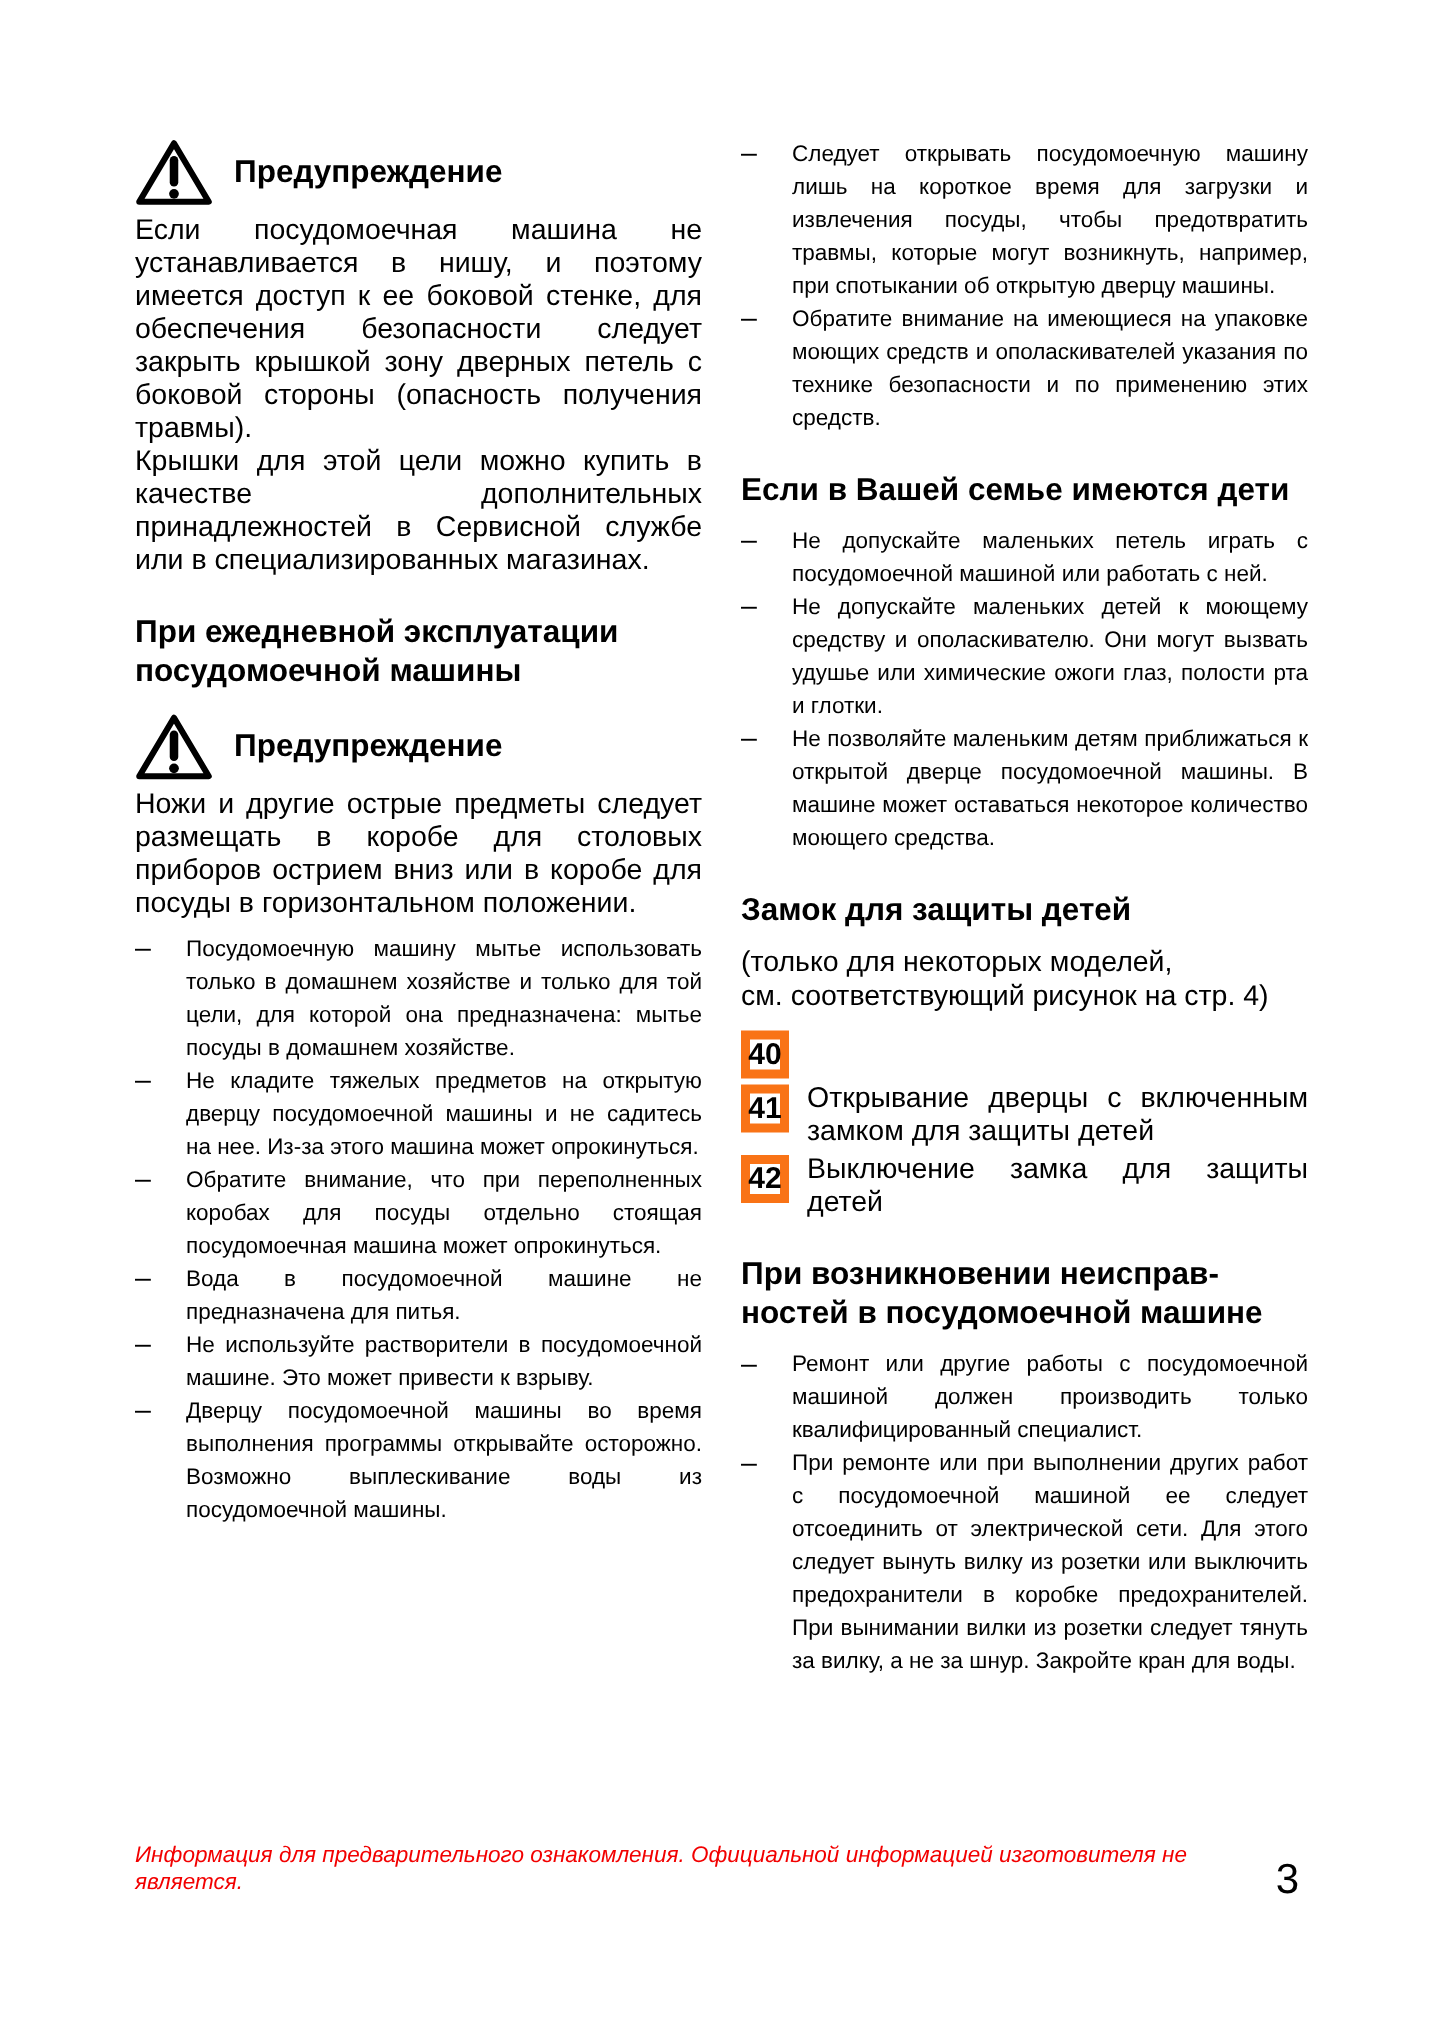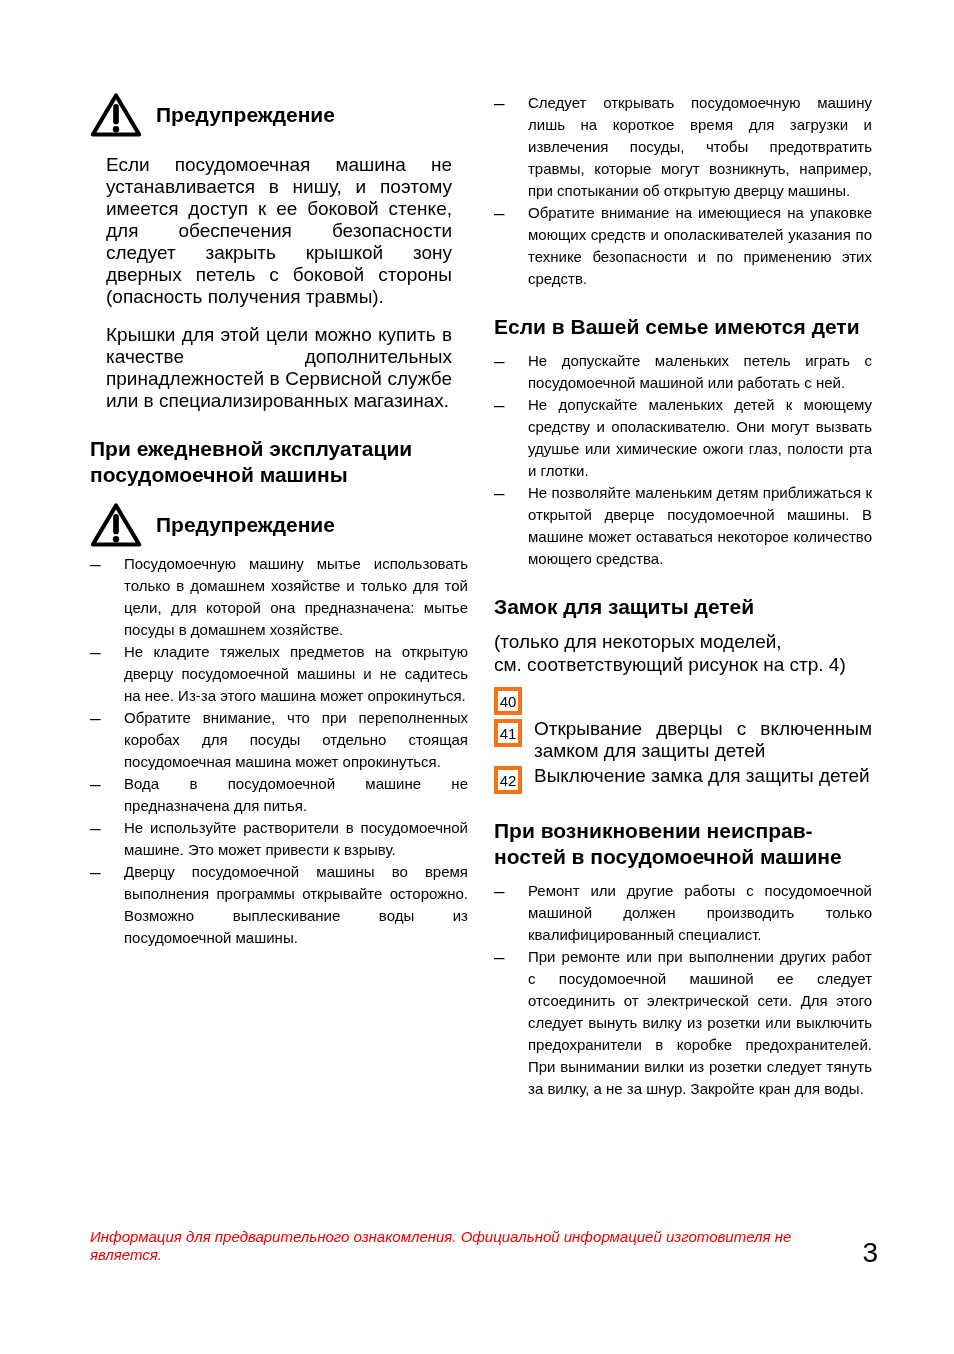--- a/index.html
+++ b/index.html
@@ -12,21 +12,21 @@
     overflow:hidden;
   }
   .columns{
     position:absolute;top:92px;left:90px;
     display:flex;gap:26px;
   }
   .col{width:378px;}
   .body{
     font-size:19px;line-height:22px;
     text-align:justify;
-    margin:16px;
+    margin:0;
   }
   .warn-header{
     display:flex;align-items:center;
     margin:0 0 5px 0;
   }
   .warn-header .tri{flex:none;display:block;margin-right:14px;}
   .warn-title{
     font-weight:bold;font-size:21px;line-height:22px;
     padding-bottom:1px;
   }
@@ -39,28 +39,29 @@
   .li{display:flex;margin:0;}
   .dash{flex:none;width:34px;font-size:19px;line-height:22px;}
   .li-t{flex:1;font-size:15px;line-height:22px;text-align:justify;}
   .note{
     font-size:19px;line-height:23px;margin:0 0 10px 0;
     white-space:pre-line;
   }
   .ni{display:flex;align-items:flex-start;margin:0 0 3px 0;}
   .nbox{
     flex:none;width:20px;height:20px;
-    border:4px solid #f97316;
+    border:6px solid #f97316;
     display:flex;align-items:center;justify-content:center;
-    font-size:15px;line-height:1;
+    font-size:20px;line-height:1;
     margin:1px 12px 0 0;
+    font-weight:bold;
   }
   .ni-t{flex:1;font-size:19px;line-height:22px;text-align:justify;}
   .footer{
-    position:absolute;left:90px;right:76px;top:1228px;
+    position:absolute;left:90px;right:88px;top:1228px;
     display:flex;justify-content:space-between;align-items:flex-end;
   }
   .disclaimer{
     color:#f20000;font-style:italic;
     font-size:15px;line-height:18px;
     padding-bottom:3px;
   }
   .pagenum{
     color:#000;font-size:28px;line-height:28px;
   }
@@ -93,20 +94,21 @@
       <div class="warn-header" style="margin-top:14px;">
         <span class="tri">
           <svg width="52" height="46" viewBox="0 0 64 56">
             <path d="M32 4 L60.5 52 L3.5 52 Z" fill="none" stroke="#000" stroke-width="5" stroke-linejoin="round"></path>
             <line x1="32" y1="18" x2="32" y2="36" stroke="#000" stroke-width="7" stroke-linecap="round"></line>
             <circle cx="32" cy="45.5" r="4" fill="#000"></circle>
           </svg>
         </span>
         <span class="warn-title">Предупреждение</span>
       </div>
+      <p class="body" style="margin-bottom:8px;">Ножи и другие острые предметы следует размещать в коробе для столовых приборов острием вниз или в коробе для посуды в горизонтальном положении.</p>
 
       <div class="list">
         <div class="li">
           <span class="dash">–</span>
           <div class="li-t">Посудомоечную машину мытье использовать только в домашнем хозяйстве и только для той цели, для которой она предназначена: мытье посуды в домашнем хозяйстве.</div>
         </div>
         <div class="li">
           <span class="dash">–</span>
           <div class="li-t">Не кладите тяжелых предметов на открытую дверцу посудомоечной машины и не садитесь на нее. Из-за этого машина может опрокинуться.</div>
         </div>

